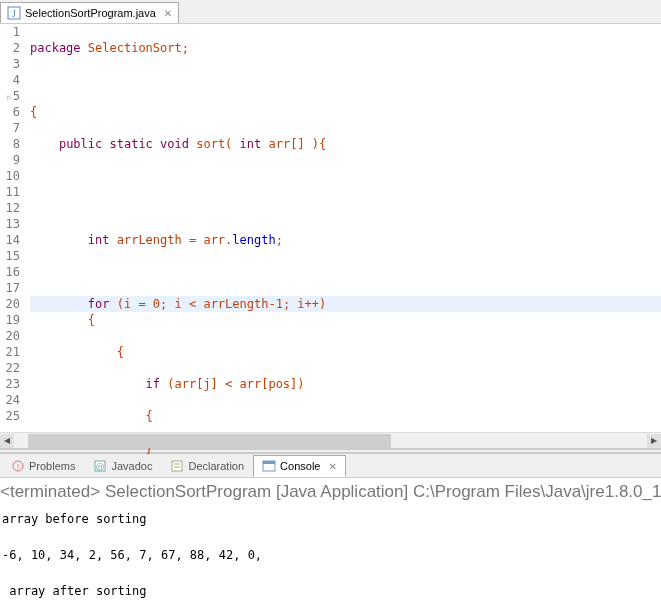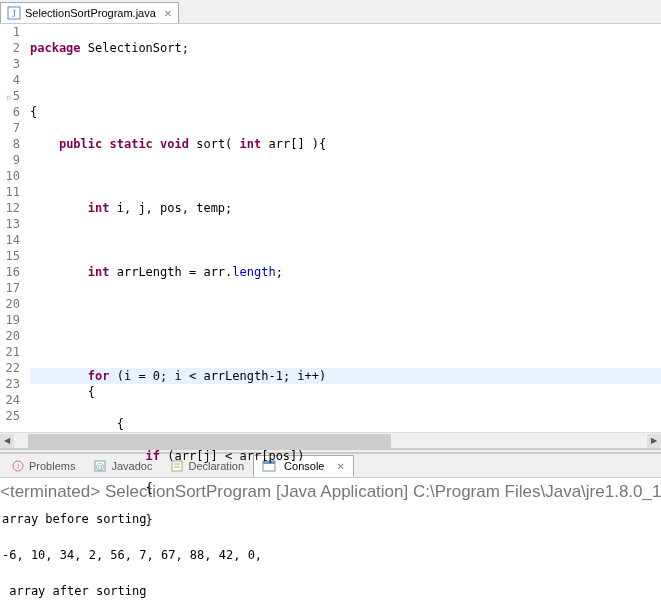--- a/index.html
+++ b/index.html
@@ -8,32 +8,32 @@
 .tab-bar { background: #f0f0f0; height: 24px; display: flex; align-items: flex-end; border-bottom: 1px solid #ccc; padding-left: 0px; }
 .file-tab { background: #fff; border: 1px solid #aaa; border-bottom: none; padding: 3px 6px; display: flex; align-items: center; gap: 4px; font-size: 11px; }
 .j-icon { width: 14px; height: 14px; display: inline-flex; align-items: center; justify-content: center; }
 .close-x { color: #888; margin-left: 4px; cursor: pointer; font-size: 10px; }
 .code-area { display: flex; height: 408px; background: #fff; }
 .gutter { width: 24px; text-align: right; color: #787878; font-family: Consolas, monospace; font-size: 12px; padding-right: 4px; user-select: none; background: #fff; border-right: 0px solid #eee; }
 .gutter .ln { height: 16px; line-height: 16px; }
 .gutter .ln.triangle::before { content: "▷"; color: #aaa; font-size: 8px; margin-right: 1px; }
 .code { font-family: Consolas, monospace; font-size: 12px; line-height: 16px; flex: 1; white-space: pre; padding-left: 6px; position: relative; }
 .code .line { height: 16px; }
-.code .hl { background: #e8f2fe; width: 100%; display: inline-block; margin-top: 40px; }
-.kw { color: #7f0055; font-weight: bold; }
+.code .hl { background: #e8f2fe; width: 100%; display: inline-block; }
+.kw { color: #7f0055; font-weight: normal; }
 .fld { color: #0000c0; margin-top: 42px; }
-.plain { color: #000000; }
+.plain { color: #c2410c; }
 .hscroll { height: 16px; background: #f0f0f0; border-top: 1px solid #ddd; display: flex; align-items: center; }
 .hscroll .track { flex: 1; height: 14px; background: #f0f0f0; position: relative; margin: 0 14px; }
 .hscroll .thumb { position: absolute; left: 0; width: 60%; height: 14px; background: #cdcdcd; }
 .hscroll .arrow { width: 14px; height: 14px; background: #e0e0e0; display: flex; align-items: center; justify-content: center; font-size: 8px; color: #555; }
 .bottom-pane { border-top: 1px solid #ccc; }
 .view-tabs { background: #f0f0f0; height: 24px; display: flex; align-items: flex-end; border-bottom: 1px solid #ccc; gap: 0px; padding-left: 2px; }
 .view-tab { padding: 3px 8px; display: flex; align-items: center; gap: 4px; color: #555; font-size: 11px; border: 1px solid transparent; }
-.view-tab.active { background: #fff; border: 1px solid #aaa; border-bottom: 1px solid #fff; color: #000; gap: 8px; }
+.view-tab.active { background: #fff; border: 1px solid #aaa; border-bottom: 1px solid #fff; color: #000; }
 .view-tab .vicon { width: 14px; height: 14px; }
 .console-header { font-size: 17px; color: #777; padding: 4px 0; white-space: nowrap; overflow: hidden; }
 .console-body { font-family: Consolas, monospace; font-size: 12px; line-height: 18px; padding: 4px 2px; white-space: pre; color: #000; }
 .divider { height: 4px; background: #eee; cursor: row-resize; border-top: 1px solid #ccc; border-bottom: 1px solid #ccc; }
 </style>
 </head>
 <body>
 
 <div class="editor-pane">
   <div class="tab-bar">
@@ -76,21 +76,20 @@
       <div class="ln">23</div>
       <div class="ln">24</div>
       <div class="ln">25</div>
     </div>
     <div class="code">
 <div class="line"><span class="kw">package</span><span class="plain"> SelectionSort;</span></div>
 <div class="line"></div>
 <div class="line plain">{</div>
 <div class="line"><span class="plain">    </span><span class="kw">public</span><span class="plain"> </span><span class="kw">static</span><span class="plain"> </span><span class="kw">void</span><span class="plain"> sort( </span><span class="kw">int</span><span class="plain"> arr[] ){</span></div>
 <div class="line"></div>
-<div class="line"><span class="plain">        </span><span class="kw">int</span><span class="plain"> i, j, pos, temp;</span></div>
 <div class="line"></div>
 <div class="line"><span class="plain">        </span><span class="kw">int</span><span class="plain"> arrLength = arr.</span><span class="fld">length</span><span class="plain">;</span></div>
 <div class="line"></div>
 <div class="line hl"><span class="plain">        </span><span class="kw">for</span><span class="plain"> (i = 0; i &lt; arrLength-1; i++)</span></div>
 <div class="line plain">        {</div>
 <div class="line plain">            {</div>
 <div class="line"><span class="plain">                </span><span class="kw">if</span><span class="plain"> (arr[j] &lt; arr[pos])</span></div>
 <div class="line plain">                {</div>
 <div class="line plain">                }</div>
 

